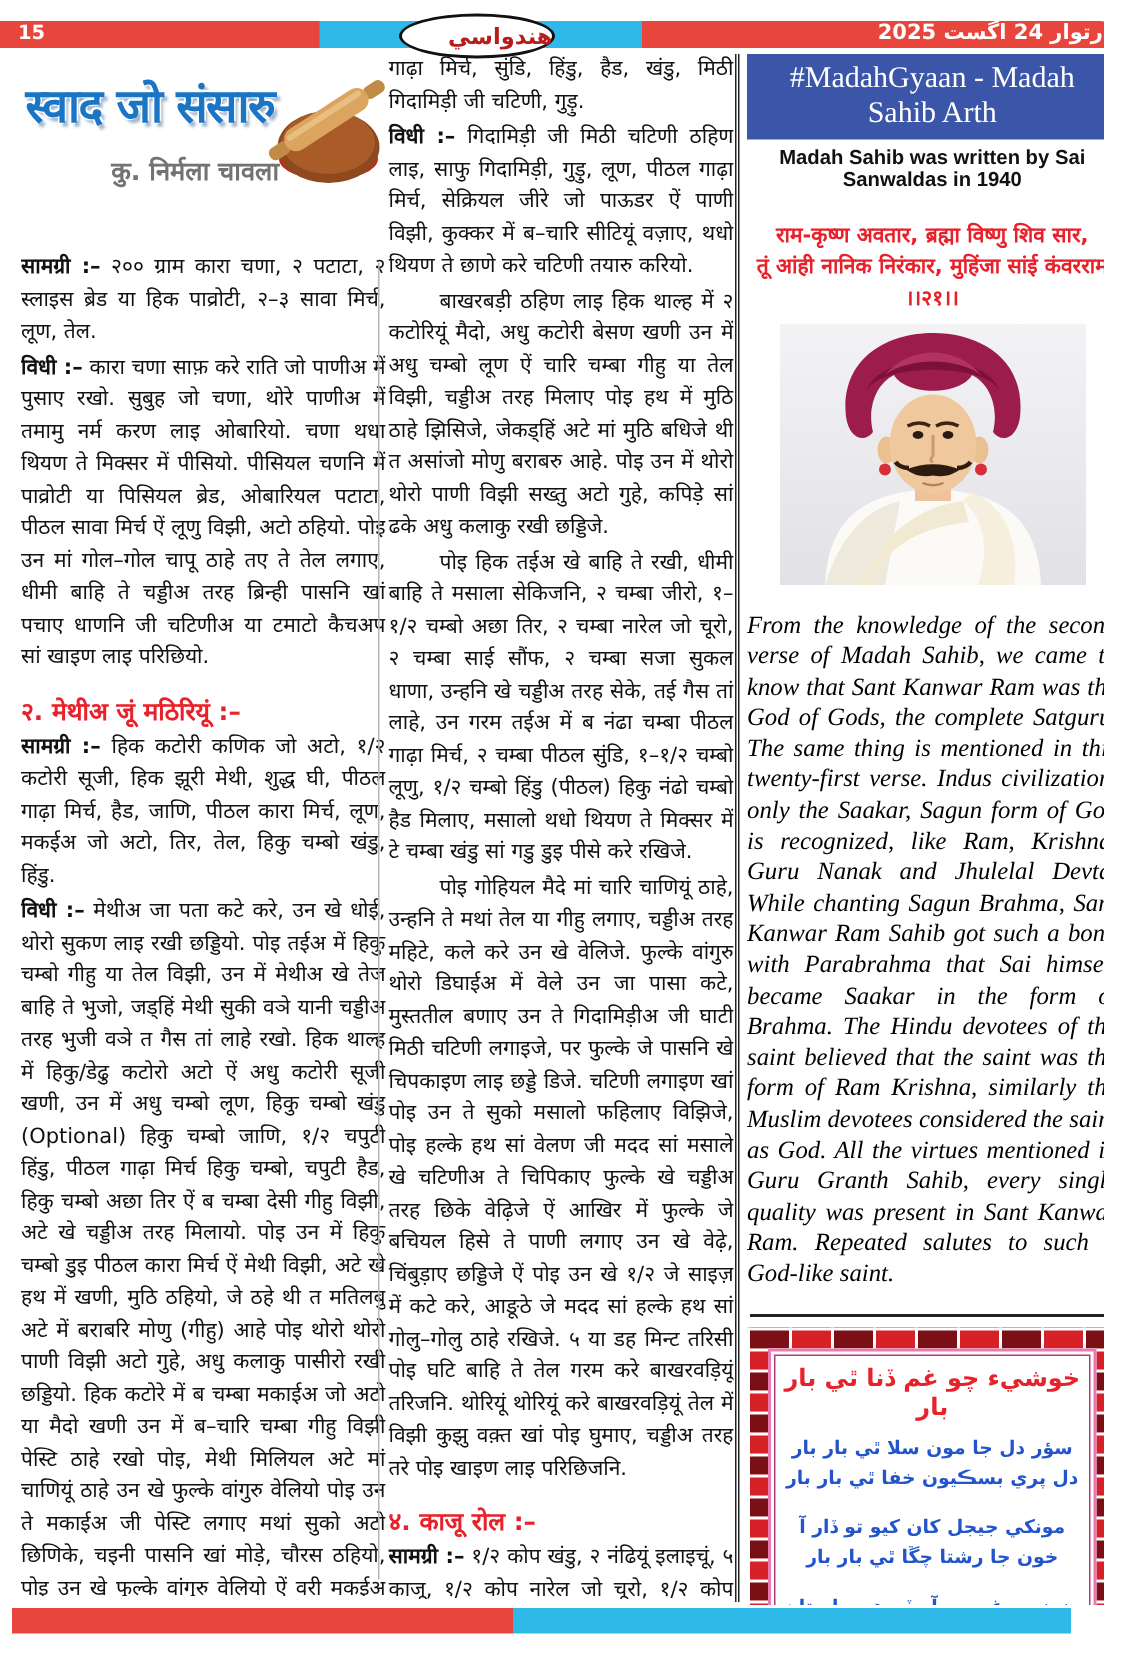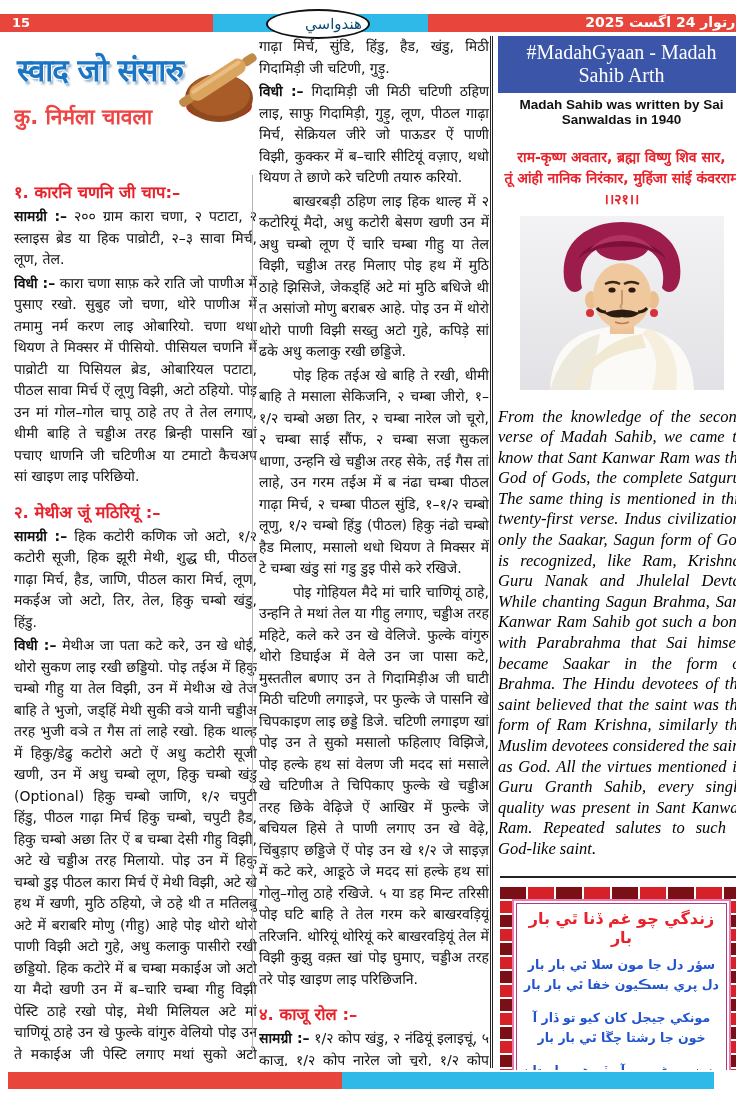--- a/index.html
+++ b/index.html
@@ -4,37 +4,37 @@
 <style>
   html,body{margin:0;padding:0;background:#fff;}
   #page{position:relative;width:736px;height:1109px;background:#fff;overflow:hidden;
         font-family:"DejaVu Sans",sans-serif;color:#111;}
   
   .topbar{position:absolute;left:0;top:14px;width:750px;height:18px;background:#e8453c;}
   .topbar-blue{position:absolute;left:213px;top:0;width:215px;height:18px;background:#2fb9e8;}
   .page-num{position:absolute;left:12px;top:1px;color:#fff;font-weight:bold;font-size:13px;}
   .masthead-oval{position:absolute;left:266px;top:-5px;width:100px;height:26px;background:#fff;
         border:2px solid #111;border-radius:50%;display:flex;align-items:center;justify-content:center;}
-  .masthead-oval span{font-weight:normal;font-size:15px;color:#0c4a6e;direction:rtl;margin-left:31px;}
+  .masthead-oval span{font-weight:bold;font-size:15px;color:#b91c1c;direction:rtl;margin-left:31px;}
   .edition-date{position:absolute;right:10px;top:0;color:#fff;font-weight:bold;font-size:14px;direction:rtl;}
   
   .col{position:absolute;overflow:hidden;}
   #col1{left:14px;top:40px;width:243px;height:1024px;}
   #col2{left:259px;top:36px;width:230px;height:1030px;}
   #col3{left:498px;top:36px;width:247px;height:1034px;}
   .col-divider-light{position:absolute;left:252px;top:175px;width:1px;height:878px;background:#b5b5b5;}
   .col-divider-dark{position:absolute;left:490px;top:36px;width:3px;height:1032px;
         border-left:1.5px solid #222;border-right:1.5px solid #222;box-sizing:border-box;}
   
   .recipe-masthead{position:relative;height:128px;}
   .recipe-title{position:absolute;left:0;top:8px;width:172px;text-align:center;
         font-size:31px;font-weight:bold;color:#1a75c4;letter-spacing:-1px;white-space:nowrap;
         text-shadow:-1px -1px 0 #fff,1px -1px 0 #fff,-1px 1px 0 #fff,2px 3px 2px rgba(40,90,140,.45);}
-  .recipe-author{position:absolute;left:0;top:62px;width:172px;text-align:left;
-        font-size:21px;font-weight:bold;color:#ef4444;}
+  .recipe-author{position:absolute;left:0;top:62px;width:172px;text-align:right;
+        font-size:17px;font-weight:bold;color:#737373;}
   .pin-wrap{position:absolute;right:-4px;top:0;width:86px;height:94px;}
   .rh{color:#e8212a;font-weight:bold;font-size:16.5px;margin:12px 0 3px;}
   .para{font-size:14px;line-height:21.5px;text-align:justify;margin:0 0 2px;}
   .para .lead{font-weight:bold;}
   .ind{text-indent:34px;}
   
   .banner{background:#3b55a8;color:#fff;text-align:center;font-family:"Liberation Serif",serif;
         font-size:20px;padding:5px 12px 6px;}
   .subtitle{font-weight:bold;font-size:13.5px;text-align:center;margin-top:4px;color:#111;
         font-family:"Liberation Sans",sans-serif;}
@@ -84,21 +84,20 @@
           <g transform="rotate(-33 44 40)">
             <rect x="-2" y="35" width="15" height="9" rx="4" fill="#c08b47"></rect>
             <rect x="73" y="35" width="15" height="9" rx="4" fill="#c08b47"></rect>
             <rect x="11" y="31" width="64" height="16" rx="8" fill="#dba45f"></rect>
             <rect x="14" y="34" width="58" height="4" rx="2" fill="#ecc489" opacity="0.8"></rect>
           </g>
         </svg>
       </div>
     </div>
 
-    <div class="rh">१. कारनि चणनि जी चाप:–</div>
     <p class="para"><b class="lead">सामग्री :–</b> <span>२०० ग्राम कारा चणा, २ पटाटा, २ स्लाइस ब्रेड या हिक पाव्रोटी, २–३ सावा मिर्च, लूण, तेल.</span></p>
     <p class="para"><b class="lead">विधी :–</b> <span>कारा चणा साफ़ करे राति जो पाणीअ में पुसाए रखो. सुबुह जो चणा, थोरे पाणीअ में तमामु नर्म करण लाइ ओबारियो. चणा थधा थियण ते मिक्सर में पीसियो. पीसियल चणनि में पाव्रोटी या पिसियल ब्रेड, ओबारियल पटाटा, पीठल सावा मिर्च ऐं लूणु विझी, अटो ठहियो. पोइ उन मां गोल–गोल चापू ठाहे तए ते तेल लगाए, धीमी बाहि ते चड्डीअ तरह ब्रिन्ही पासनि खां पचाए धाणनि जी चटिणीअ या टमाटो कैचअप सां खाइण लाइ परिछियो.</span></p>
 
     <div class="rh">२. मेथीअ जूं मठिरियूं :–</div>
     <p class="para"><b class="lead">सामग्री :–</b> <span>हिक कटोरी कणिक जो अटो, १/२ कटोरी सूजी, हिक झूरी मेथी, शुद्ध घी, पीठल गाढ़ा मिर्च, हैड, जाणि, पीठल कारा मिर्च, लूण, मकईअ जो अटो, तिर, तेल, हिकु चम्बो खंडु, हिंडु.</span></p>
     <p class="para"><b class="lead">विधी :–</b> <span>मेथीअ जा पता कटे करे, उन खे धोई, थोरो सुकण लाइ रखी छड्डियो. पोइ तईअ में हिकु चम्बो गीहु या तेल विझी, उन में मेथीअ खे तेज बाहि ते भुजो, जड्हिं मेथी सुकी वञे यानी चड्डीअ तरह भुजी वञे त गैस तां लाहे रखो. हिक थाल्ह में हिकु/डेढु कटोरो अटो ऐं अधु कटोरी सूजी खणी, उन में अधु चम्बो लूण, हिकु चम्बो खंडु (Optional) हिकु चम्बो जाणि, १/२ चपुटी हिंडु, पीठल गाढ़ा मिर्च हिकु चम्बो, चपुटी हैड, हिकु चम्बो अछा तिर ऐं ब चम्बा देसी गीहु विझी, अटे खे चड्डीअ तरह मिलायो. पोइ उन में हिकु चम्बो डुइ पीठल कारा मिर्च ऐं मेथी विझी, अटे खे हथ में खणी, मुठि ठहियो, जे ठहे थी त मतिलबु अटे में बराबरि मोणु (गीहु) आहे पोइ थोरो थोरो पाणी विझी अटो गुहे, अधु कलाकु पासीरो रखी छड्डियो. हिक कटोरे में ब चम्बा मकाईअ जो अटो या मैदो खणी उन में ब–चारि चम्बा गीहु विझी पेस्टि ठाहे रखो पोइ, मेथी मिलियल अटे मां चाणियूं ठाहे उन खे फुल्के वांगुरु वेलियो पोइ उन ते मकाईअ जी पेस्टि लगाए मथां सुको अटो छिणिके, चइनी पासनि खां मोड़े, चौरस ठहियो, पोइ उन खे फुल्के वांगुरु वेलियो ऐं वरी मकईअ जे अटे जी लई लगाए, सुको अटो छिणिकाए सिर्फ ब्रिनि पासनि खां मोड़े, डिघाईअ में विलियो.</span></p>
 
   </div>
 
   <div class="col-divider-light"></div>
@@ -168,21 +167,21 @@
         <path d="M95 106 Q102 109 109 106" stroke="#b97f56" stroke-width="1.6" fill="none"></path>
       </svg>
     </div>
 
     <p class="article">From the knowledge of the second verse of Madah Sahib, we came to know that Sant Kanwar Ram was the God of Gods, the complete Satguru. The same thing is mentioned in this twenty-first verse. Indus civilization, only the Saakar, Sagun form of God is recognized, like Ram, Krishna, Guru Nanak and Jhulelal Devta. While chanting Sagun Brahma, Sant Kanwar Ram Sahib got such a bond with Parabrahma that Sai himself became Saakar in the form of Brahma. The Hindu devotees of the saint believed that the saint was the form of Ram Krishna, similarly the Muslim devotees considered the saint as God. All the virtues mentioned in Guru Granth Sahib, every single quality was present in Sant Kanwar Ram. Repeated salutes to such a God-like saint.</p>
 
     <hr class="rule">
 
     <div class="brickbox">
       <div class="poem-inner">
-        <div class="poem-title">زندگي چو غم ڏنا ٿي بار بار</div>
+        <div class="poem-title">خوشيء چو غم ڏنا ٿي بار بار</div>
         <div class="couplet">
           <div class="poem-line">سؤر دل جا مون سلا ٿي بار بار</div>
           <div class="poem-line">دل پري بسڪيون خفا ٿي بار بار</div>
         </div>
         <div class="couplet">
           <div class="poem-line">مونکي جيجل کان کيو تو ڏار آ</div>
           <div class="poem-line">خون جا رشتا چڱا ٿي بار بار</div>
         </div>
         <div class="couplet">
           <div class="poem-line">منهنجي غم جو آ وڏو هي داستان</div>

